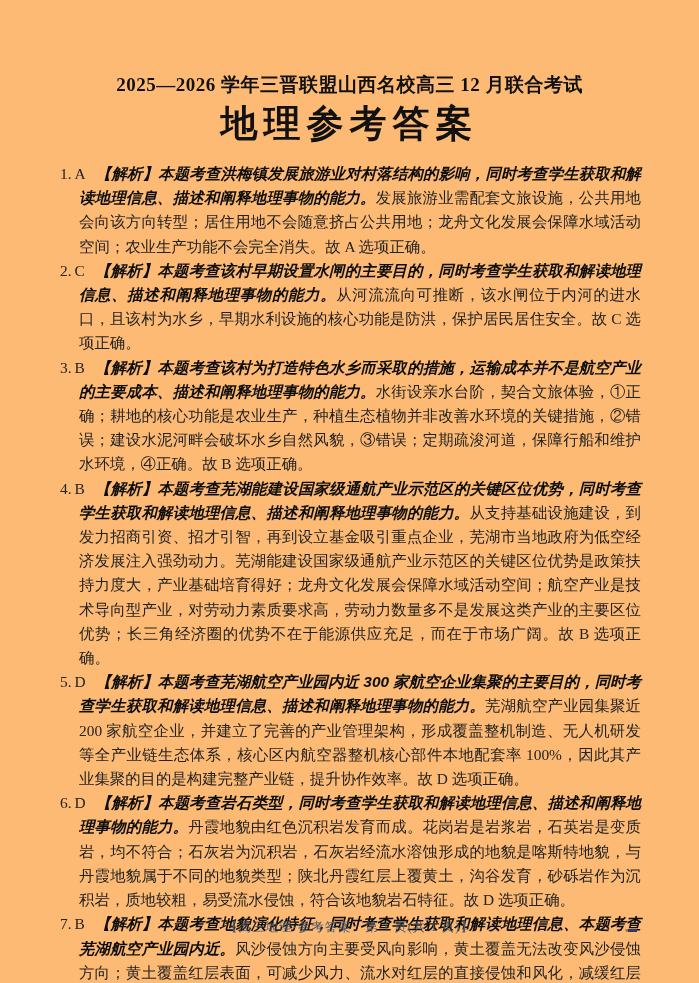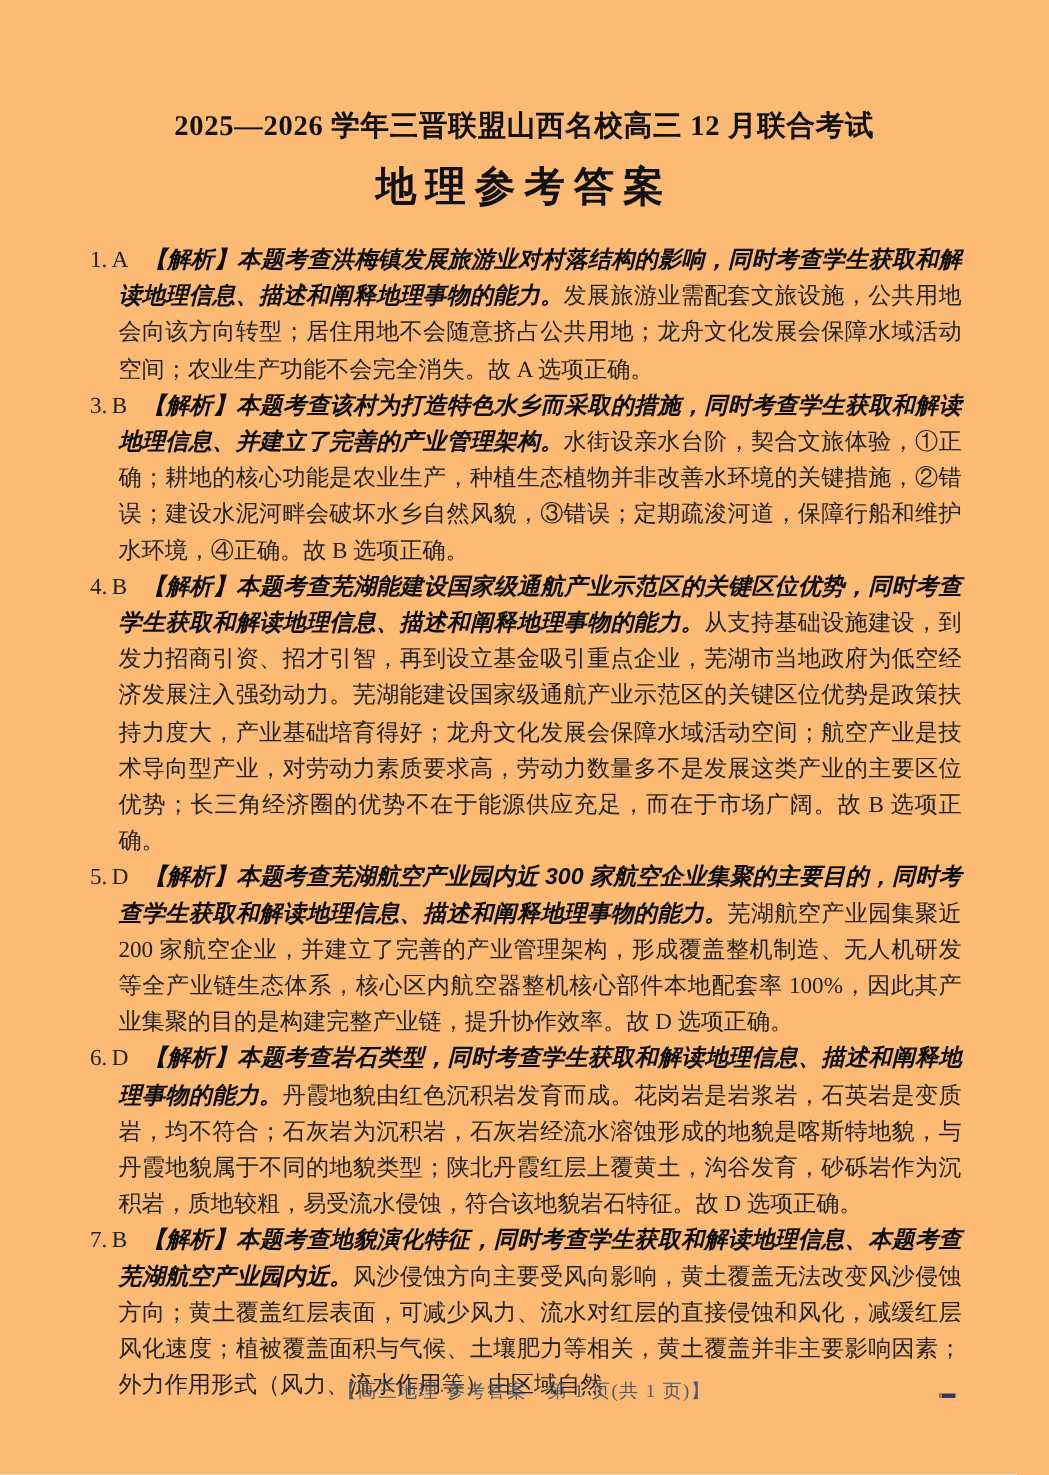--- a/index.html
+++ b/index.html
@@ -22,21 +22,21 @@
   }
   .title1 {
     font-size: 19px;
     line-height: 25px;
     font-weight: 700;
     letter-spacing: 0.5px;
     color: #111;
   }
   .title2 {
     margin-top: 9px;
-    font-size: 27px;
+    font-size: 37px;
     line-height: 36px;
     font-weight: 700;
     letter-spacing: 6px;
     color: #111;
   }
   .content {
     margin: 20px 58px 0 60px;
   }
   .item {
     margin: 0;
@@ -87,22 +87,23 @@
 
   <div class="titles">
     <div class="title1">2025—2026 学年三晋联盟山西名校高三 12 月联合考试</div>
     <div class="title2">地理参考答案</div>
   </div>
 
   <div class="content">
 
     <p class="item"><span class="num">1.</span><span class="ans">A</span><span class="bold">【解析】本题考查洪梅镇发展旅游业对村落结构的影响，同时考查学生获取和解读地理信息、描述和阐释地理事物的能力。</span><span>发展旅游业需配套文旅设施，公共用地会向该方向转型；居住用地不会随意挤占公共用地；龙舟文化发展会保障水域活动空间；农业生产功能不会完全消失。故 A 选项正确。</span></p>
 
+    <p class="item"><span class="num">2.</span><span class="ans">C</span><span class="bold">【解析】本题考查该村早期设置水闸的主要目的，同时考查学生获取和解读地理信息、描述和阐释地理事物的能力。</span><span>从河流流向可推断，该水闸位于内河的进水口，且该村为水乡，早期水利设施的核心功能是防洪，保护居民居住安全。故 C 选项正确。</span></p>
 
-    <p class="item"><span class="num">3.</span><span class="ans">B</span><span class="bold">【解析】本题考查该村为打造特色水乡而采取的措施，同时考查学生获取和解读地理信息、并建立了完善的产业管理架构。</span><span>水街设亲水台阶，契合文旅体验，①正确；耕地的核心功能是农业生产，种植生态植物并非改善水环境的关键措施，②错误；建设水泥河畔会破坏水乡自然风貌，③错误；定期疏浚河道，保障行船和维护水环境，④正确。故 B 选项正确。</span></p>
+    <p class="item"><span class="num">3.</span><span class="ans">B</span><span class="bold">【解析】本题考查该村为打造特色水乡而采取的措施，运输成本并不是航空产业的主要成本、描述和阐释地理事物的能力。</span><span>水街设亲水台阶，契合文旅体验，①正确；耕地的核心功能是农业生产，种植生态植物并非改善水环境的关键措施，②错误；建设水泥河畔会破坏水乡自然风貌，③错误；定期疏浚河道，保障行船和维护水环境，④正确。故 B 选项正确。</span></p>
 
     <p class="item"><span class="num">4.</span><span class="ans">B</span><span class="bold">【解析】本题考查芜湖能建设国家级通航产业示范区的关键区位优势，同时考查学生获取和解读地理信息、描述和阐释地理事物的能力。</span><span>从支持基础设施建设，到发力招商引资、招才引智，再到设立基金吸引重点企业，芜湖市当地政府为低空经济发展注入强劲动力。芜湖能建设国家级通航产业示范区的关键区位优势是政策扶持力度大，产业基础培育得好；龙舟文化发展会保障水域活动空间；航空产业是技术导向型产业，对劳动力素质要求高，劳动力数量多不是发展这类产业的主要区位优势；长三角经济圈的优势不在于能源供应充足，而在于市场广阔。故 B 选项正确。</span></p>
 
     <p class="item"><span class="num">5.</span><span class="ans">D</span><span class="bold">【解析】本题考查芜湖航空产业园内近 300 家航空企业集聚的主要目的，同时考查学生获取和解读地理信息、描述和阐释地理事物的能力。</span><span>芜湖航空产业园集聚近 200 家航空企业，并建立了完善的产业管理架构，形成覆盖整机制造、无人机研发等全产业链生态体系，核心区内航空器整机核心部件本地配套率 100%，因此其产业集聚的目的是构建完整产业链，提升协作效率。故 D 选项正确。</span></p>
 
     <p class="item"><span class="num">6.</span><span class="ans">D</span><span class="bold">【解析】本题考查岩石类型，同时考查学生获取和解读地理信息、描述和阐释地理事物的能力。</span><span>丹霞地貌由红色沉积岩发育而成。花岗岩是岩浆岩，石英岩是变质岩，均不符合；石灰岩为沉积岩，石灰岩经流水溶蚀形成的地貌是喀斯特地貌，与丹霞地貌属于不同的地貌类型；陕北丹霞红层上覆黄土，沟谷发育，砂砾岩作为沉积岩，质地较粗，易受流水侵蚀，符合该地貌岩石特征。故 D 选项正确。</span></p>
 
     <p class="item"><span class="num">7.</span><span class="ans">B</span><span class="bold">【解析】本题考查地貌演化特征，同时考查学生获取和解读地理信息、本题考查芜湖航空产业园内近。</span><span>风沙侵蚀方向主要受风向影响，黄土覆盖无法改变风沙侵蚀方向；黄土覆盖红层表面，可减少风力、流水对红层的直接侵蚀和风化，减缓红层风化速度；植被覆盖面积与气候、土壤肥力等相关，黄土覆盖并非主要影响因素；外力作用形式（风力、流水作用等）由区域自然</span></p>
 
   </div>

